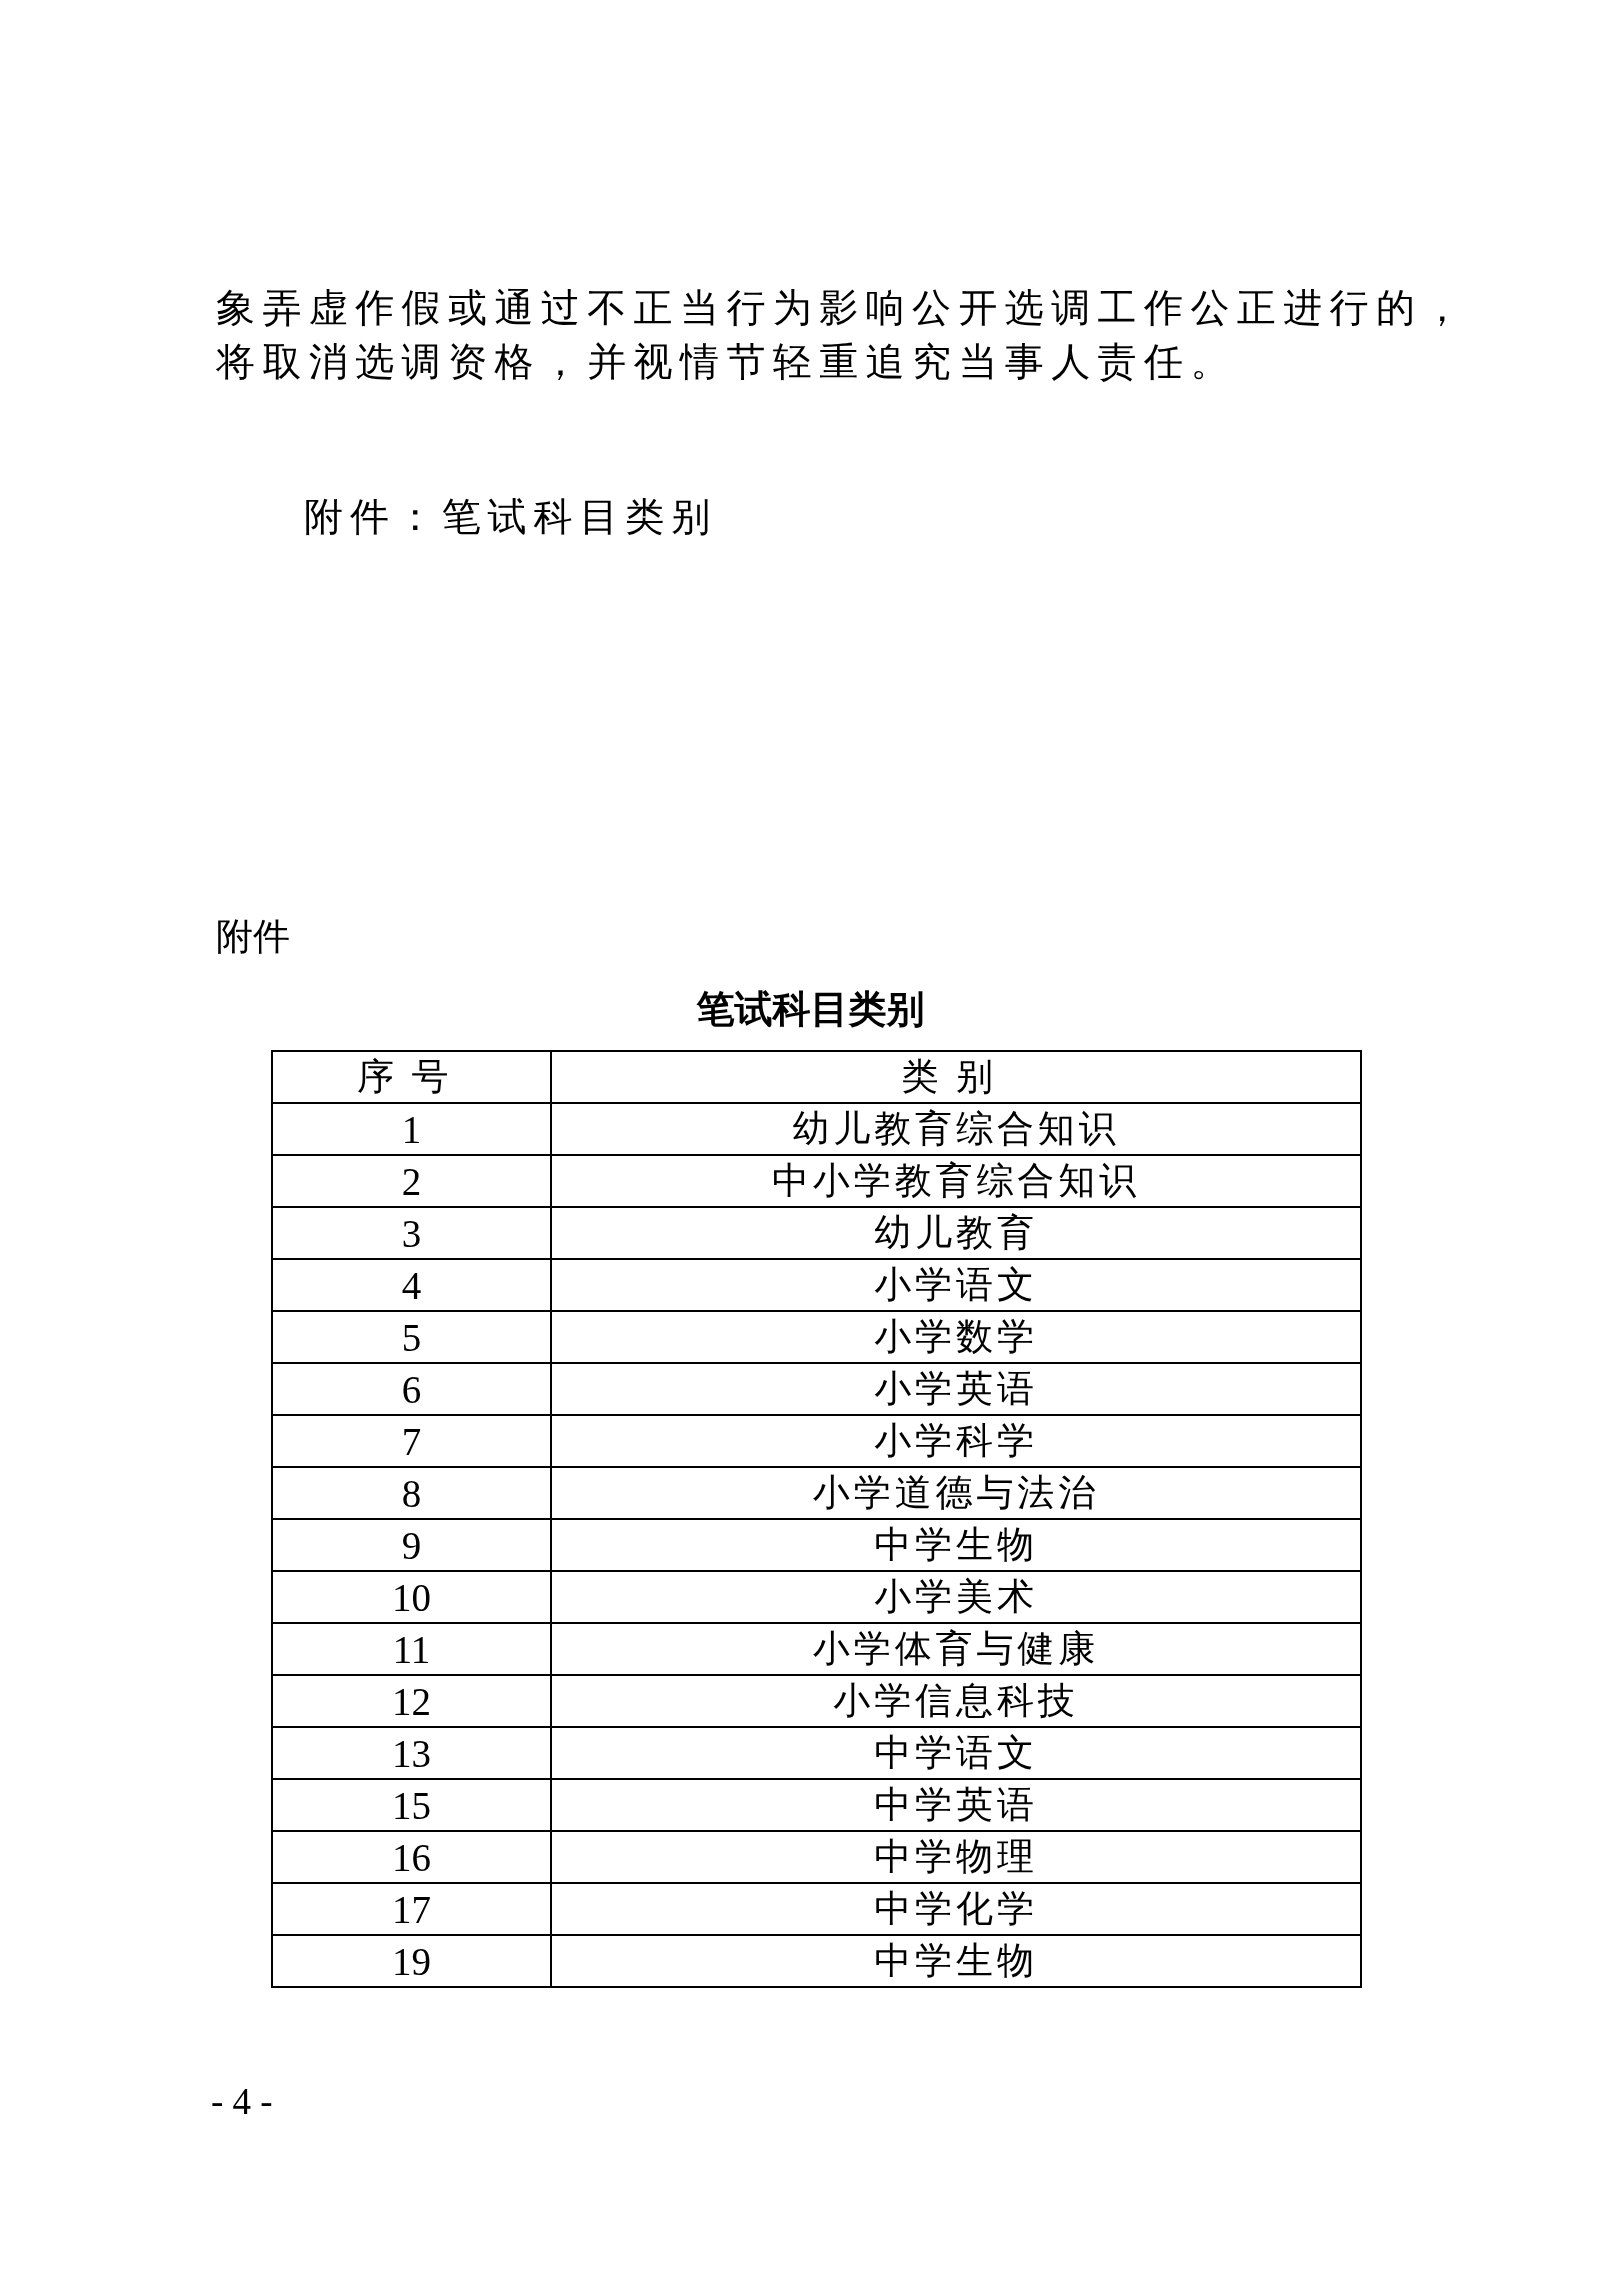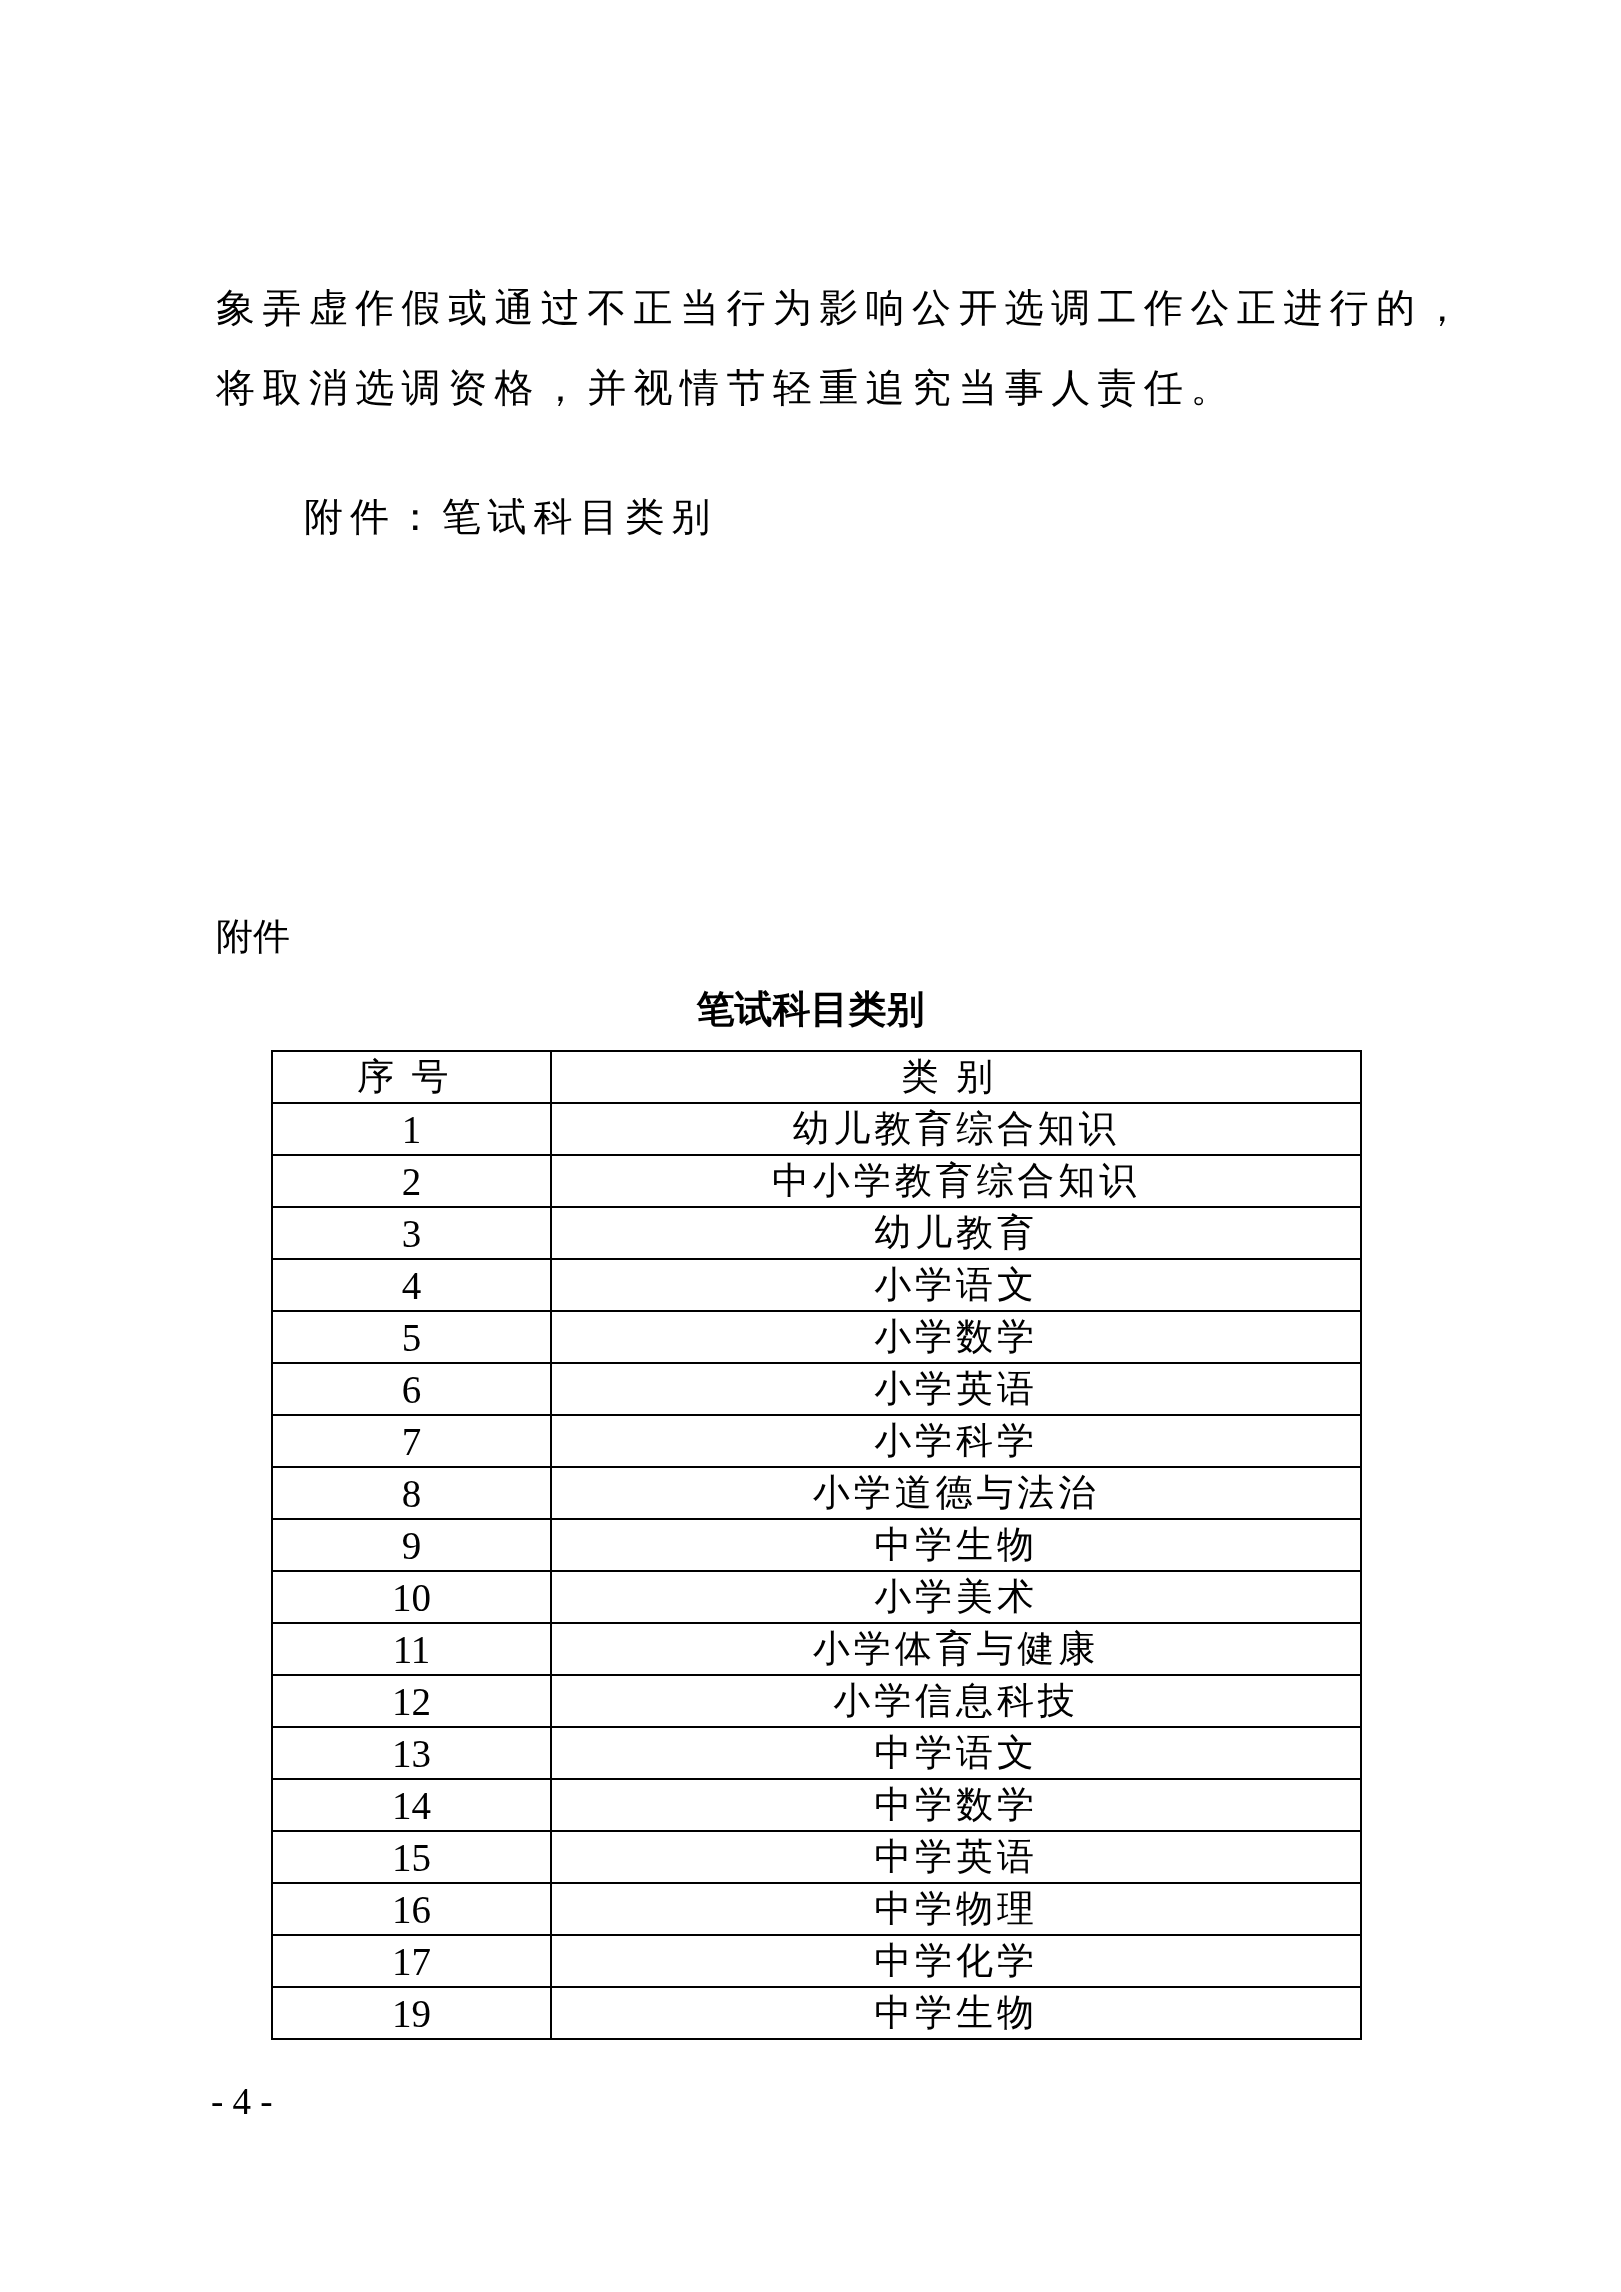--- a/index.html
+++ b/index.html
@@ -7,21 +7,21 @@
     width: 1621px; height: 2293px; position: relative; overflow: hidden;
     font-family: "DejaVu Serif", "Liberation Serif", serif;
     color: #000000;
   }
   .para-line {
     position: absolute; left: 216px;
     font-size: 39px; line-height: 47px;
     letter-spacing: 7.4px; white-space: nowrap;
   }
   #line1 { top: 284px; }
-  #line2 { top: 364px; }
+  #line2 { top: 338px; }
   #attach-ref {
     position: absolute; left: 304px; top: 493px;
     font-size: 39px; line-height: 47px; letter-spacing: 6.9px; white-space: nowrap; text-align: right;
   }
   #attach-label {
     position: absolute; left: 216px; top: 915px;
     font-family: "DejaVu Sans", "Liberation Sans", sans-serif;
     font-size: 37px; line-height: 43px; white-space: nowrap;
   }
   #doc-title {
@@ -117,24 +117,20 @@
       </tr>
       <tr>
         <td class="col-no">12</td>
         <td class="col-cat">小学信息科技</td>
       </tr>
       <tr>
         <td class="col-no">13</td>
         <td class="col-cat">中学语文</td>
       </tr>
       <tr>
-        <td class="col-no">14</td>
-        <td class="col-cat">中学数学</td>
-      </tr>
-      <tr>
         <td class="col-no">15</td>
         <td class="col-cat">中学英语</td>
       </tr>
       <tr>
         <td class="col-no">16</td>
         <td class="col-cat">中学物理</td>
       </tr>
       <tr>
         <td class="col-no">17</td>
         <td class="col-cat">中学化学</td>

